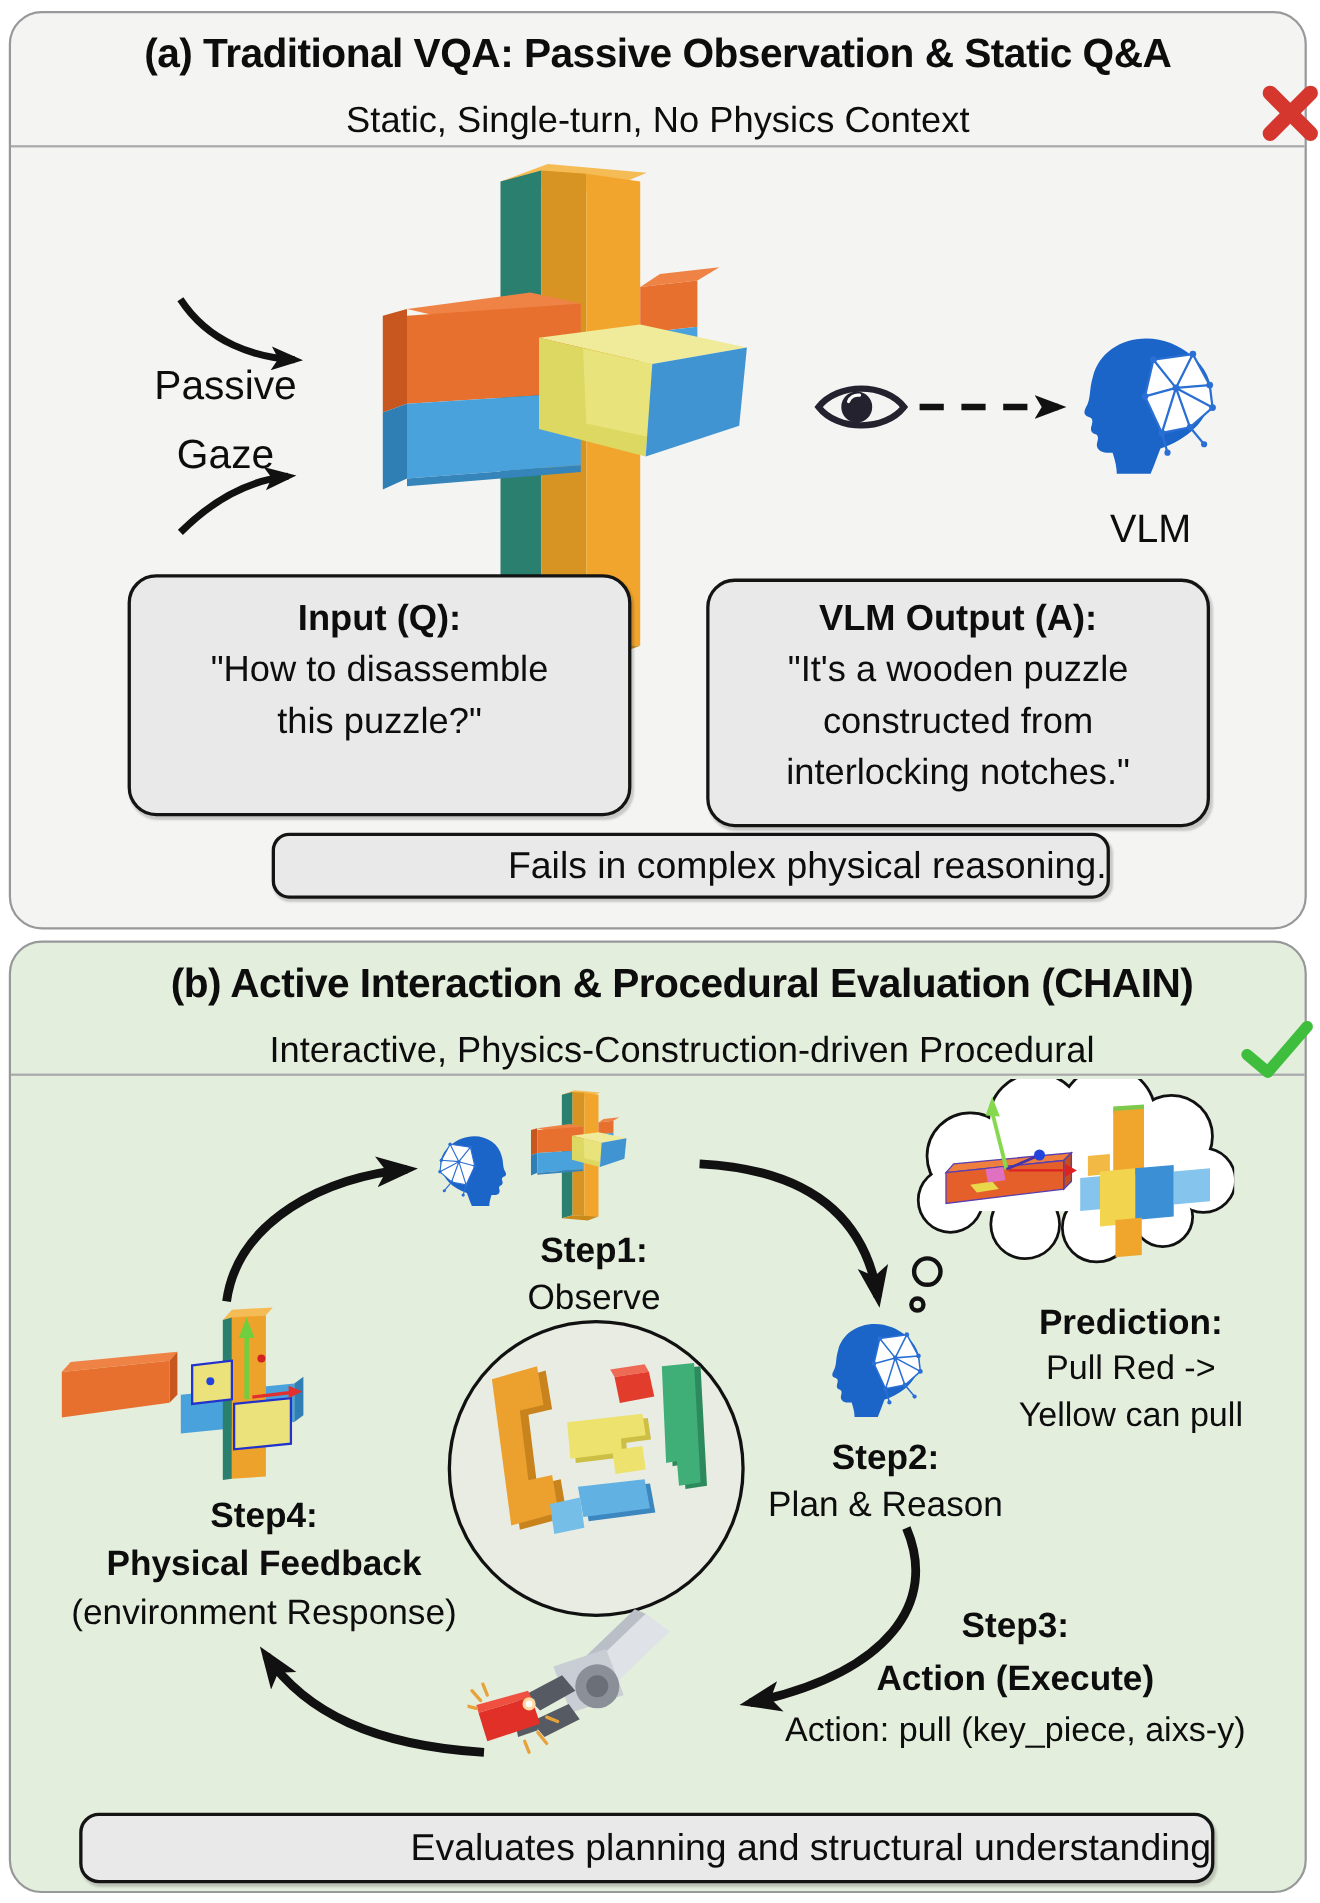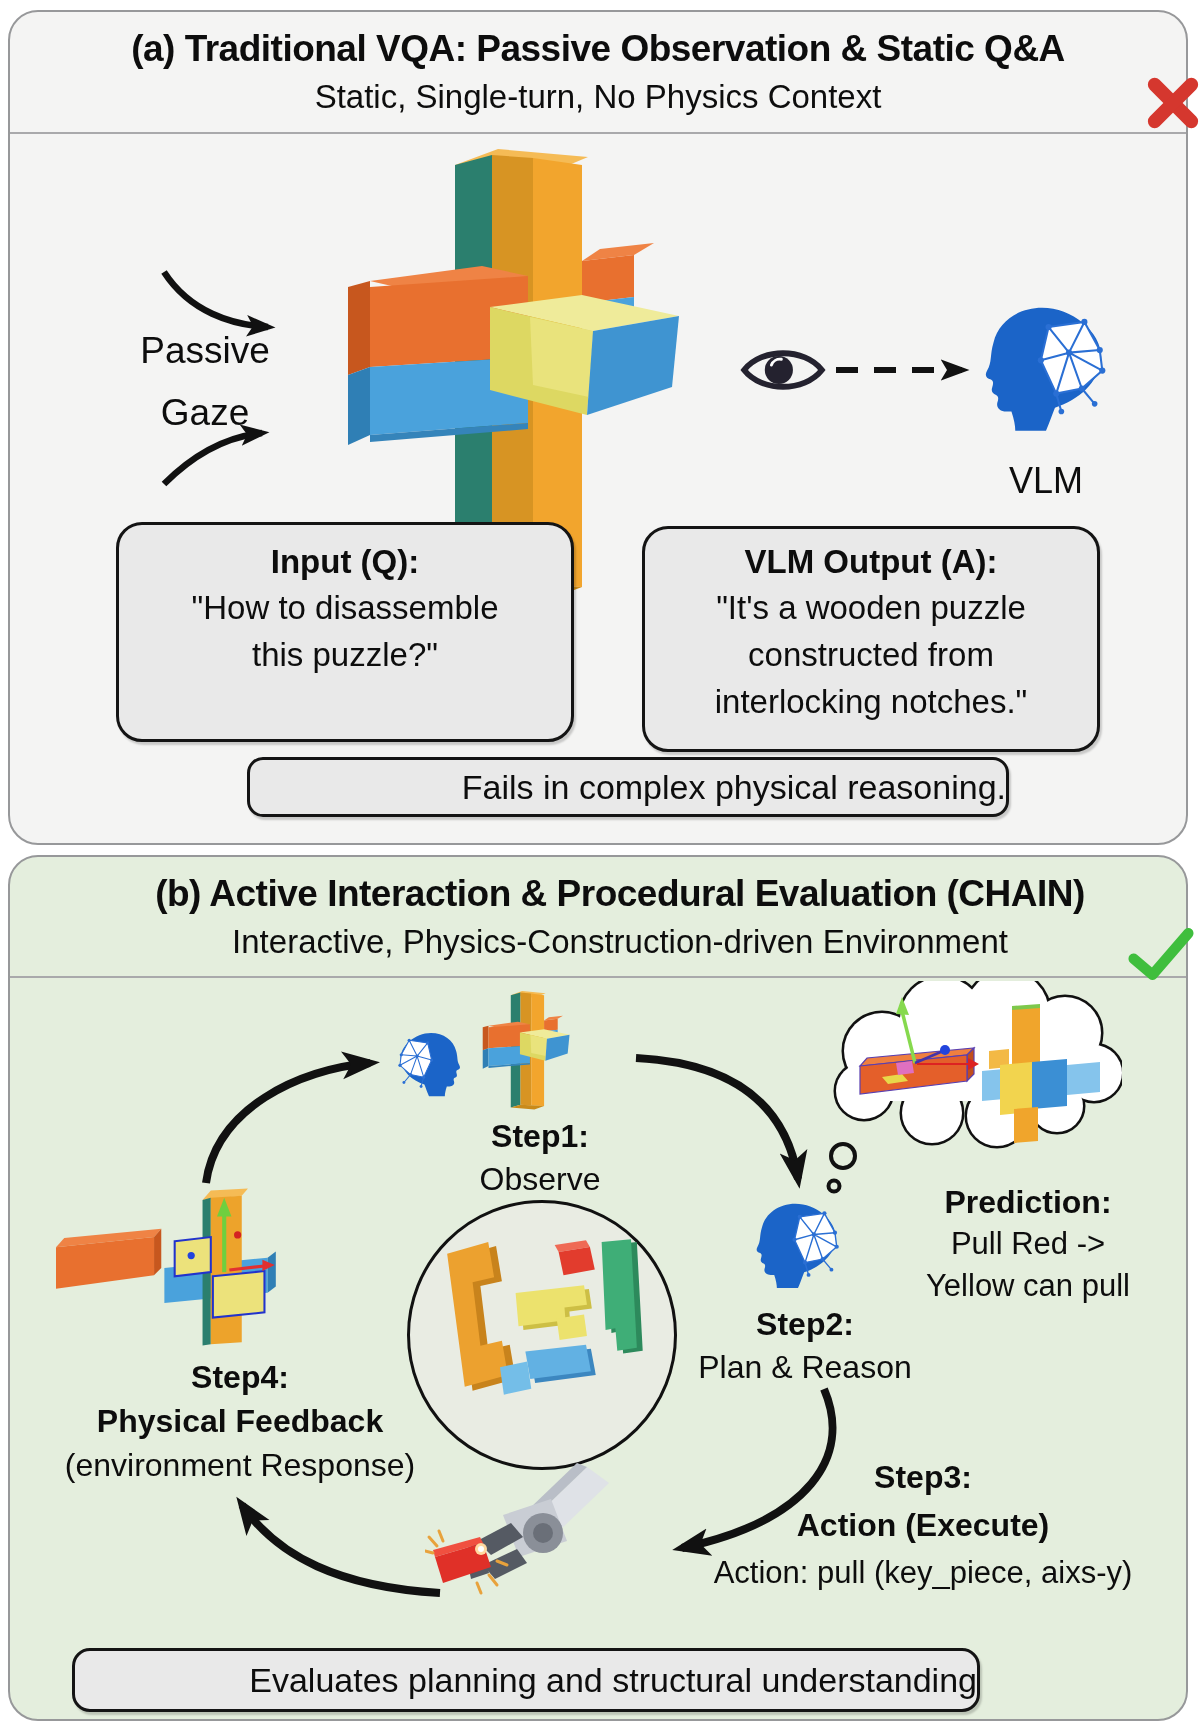--- a/index.html
+++ b/index.html
@@ -5,21 +5,21 @@
   html,body{margin:0;padding:0;background:#fff;}
   .page{position:relative;width:1200px;height:1730px;background:#ffffff;
         font-family:"Liberation Sans",sans-serif;color:#0d0d0d;overflow:hidden;}
   .panel{position:absolute;left:8px;width:1180px;border:2.5px solid #97989a;border-radius:30px;box-sizing:border-box;}
   .panel-a{top:10px;height:835px;background:#f4f4f3;}
   .panel-b{top:855px;height:866px;background:#e4eedd;}
   .panel-header{position:absolute;top:0;left:0;right:0;text-align:center;border-bottom:2px solid #a9a9ab;}
   .panel-a .panel-header{height:120px;text-align:center;}
   .panel-b .panel-header{height:119px;padding-left:44px;}
   .panel-title{font-size:37px;font-weight:bold;margin-top:16px;letter-spacing:-0.5px;}
-  .panel-sub{font-size:33px;margin-top:8px;}
+  .panel-sub{font-size:33px;margin-top:20px;}
   .abs{position:absolute;}
   .ctr{text-align:center;}
   .notebox{position:absolute;background:#e9e9e9;border:3px solid #141414;border-radius:16px;
            box-shadow:2px 3px 2px rgba(0,0,0,.18);display:flex;align-items:center;justify-content:flex-end;box-sizing:border-box;}
   .qbox{position:absolute;background:#e9e9e9;border:3px solid #141414;border-radius:26px;
         box-shadow:2px 3px 2px rgba(0,0,0,.18);box-sizing:border-box;text-align:center;padding-top:14px;}
   .qbox .qtitle{font-size:33px;font-weight:bold;line-height:1.4;}
   .qbox .qline{font-size:33px;line-height:1.42;}
   .gazeword{font-size:37px;line-height:1.0;}
   .vlm-label{font-size:36px;}
@@ -152,21 +152,21 @@
     </div>
 
     <div class="notebox" style="left:237px;top:745px;width:762px;height:60px;font-size:34px">
       <span>Fails in complex physical reasoning.</span>
     </div>
   </section>
 
   <section class="panel panel-b">
     <div class="panel-header">
       <div class="panel-title">(b) Active Interaction &amp; Procedural Evaluation (CHAIN)</div>
-      <div class="panel-sub">Interactive, Physics-Construction-driven Environment</div>
+      <div class="panel-sub">Interactive, Physics-Construction-driven Procedural</div>
     </div>
     <svg class="abs" style="left:1118px;top:70px" width="66" height="54" viewBox="0 0 70 56">
       <path d="M6,33 L26,50 L64,6" fill="none" stroke="#3fbe3d" stroke-width="11" stroke-linecap="round" stroke-linejoin="round"></path>
     </svg>
 
     <svg class="abs overlay" style="left:0;top:0" width="1180" height="862" viewBox="0 0 1180 862">
       <g fill="none" stroke="#111" stroke-width="8">
         <path d="M196,326 C 206,252 288,212 360,206" marker-end="url(#ah-big)"></path>
       </g>
       <g fill="none" stroke="#111" stroke-width="8">
@@ -344,17 +344,17 @@
           <line x1="72" y1="108" x2="82" y2="112"></line>
       </g>
     </svg>
 
     <div class="abs ctr" style="left:673px;top:596px;width:480px;line-height:48px">
       <div style="font-size:32px;font-weight:bold">Step3:</div>
       <div style="font-size:32px;font-weight:bold">Action (Execute)</div>
       <div class="small-line">Action: pull (key_piece, aixs-y)</div>
     </div>
 
-    <div class="notebox" style="left:62px;top:791px;width:908px;height:64px;font-size:34px;border-radius:18px">
+    <div class="notebox" style="left:62px;top:791px;width:1032px;height:64px;font-size:34px;border-radius:18px">
       <span>Evaluates planning and structural understanding</span>
     </div>
   </section>
 </div>
 
 </body></html>

